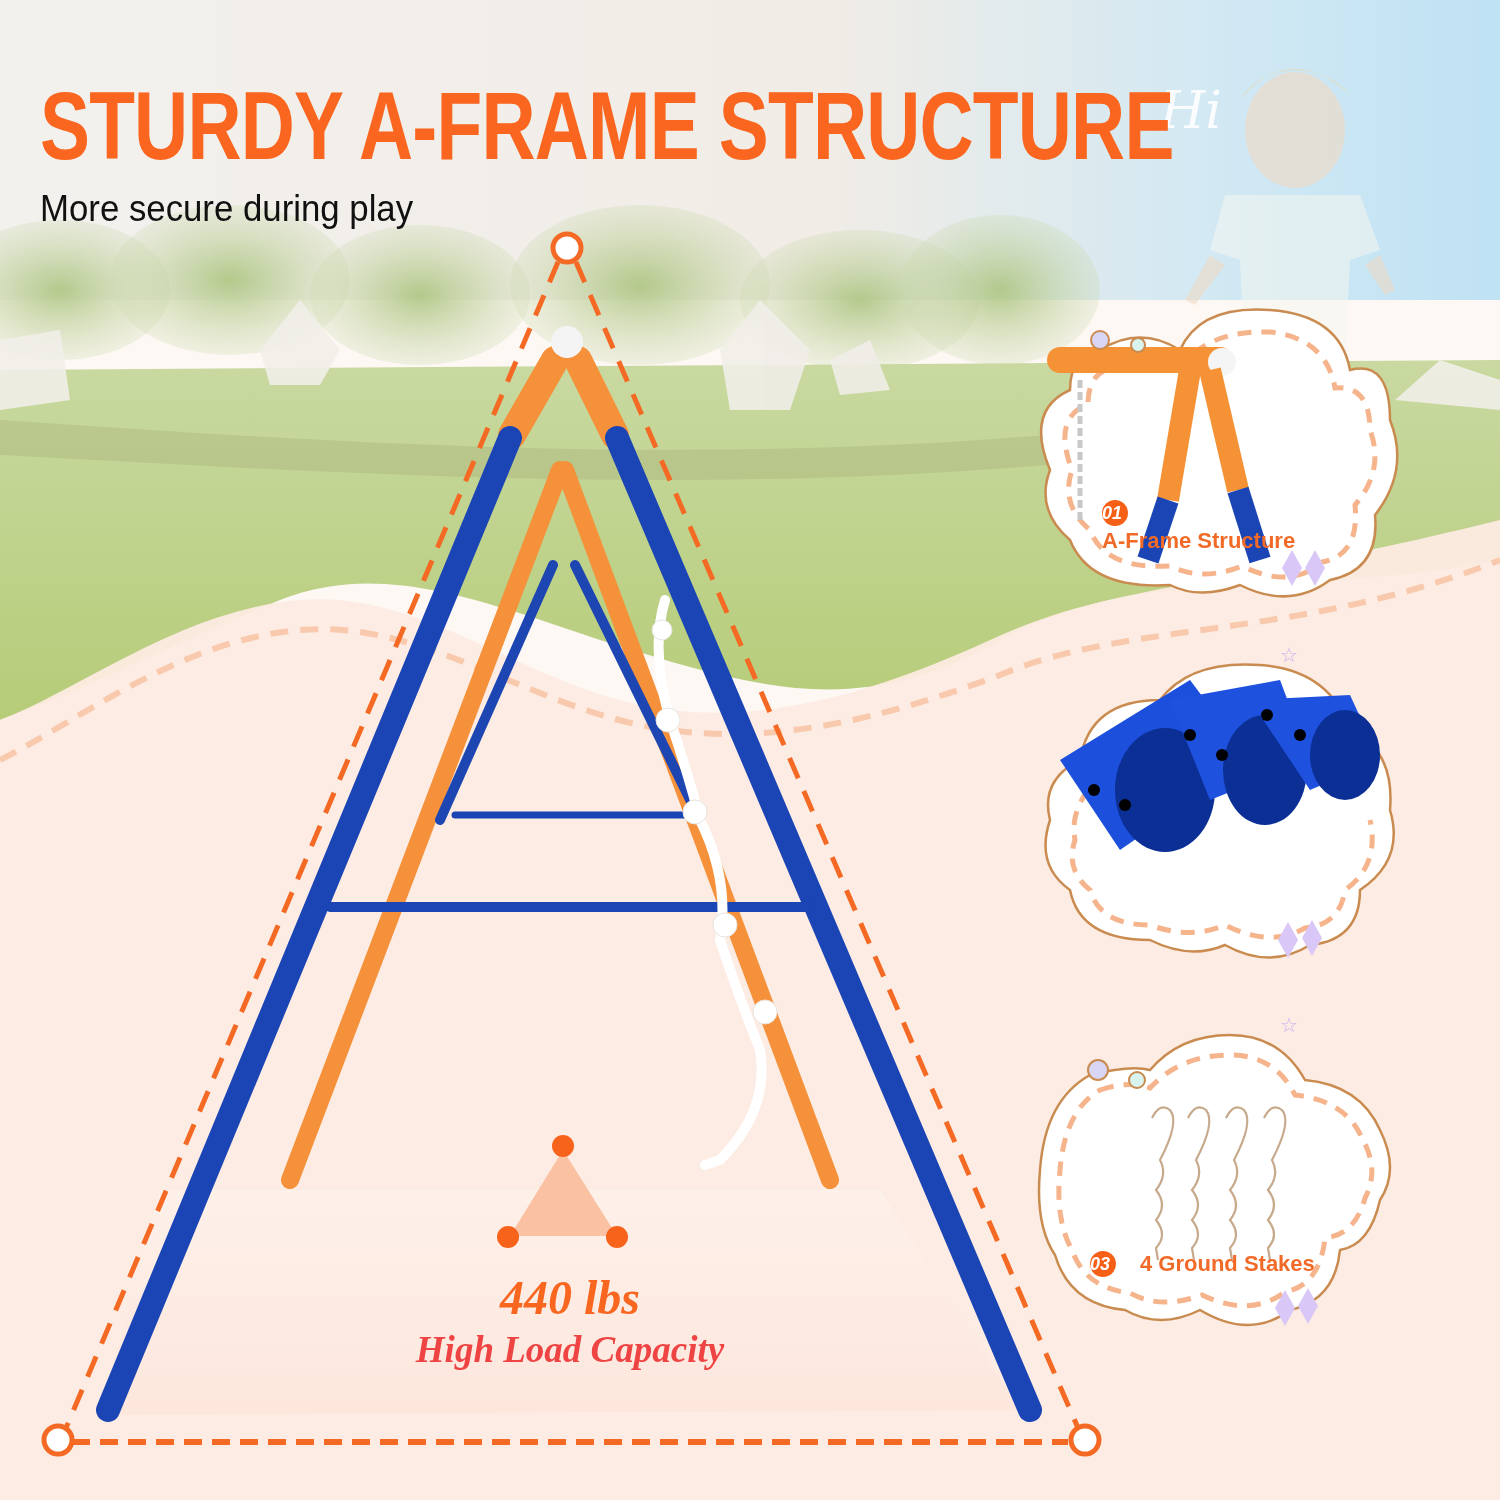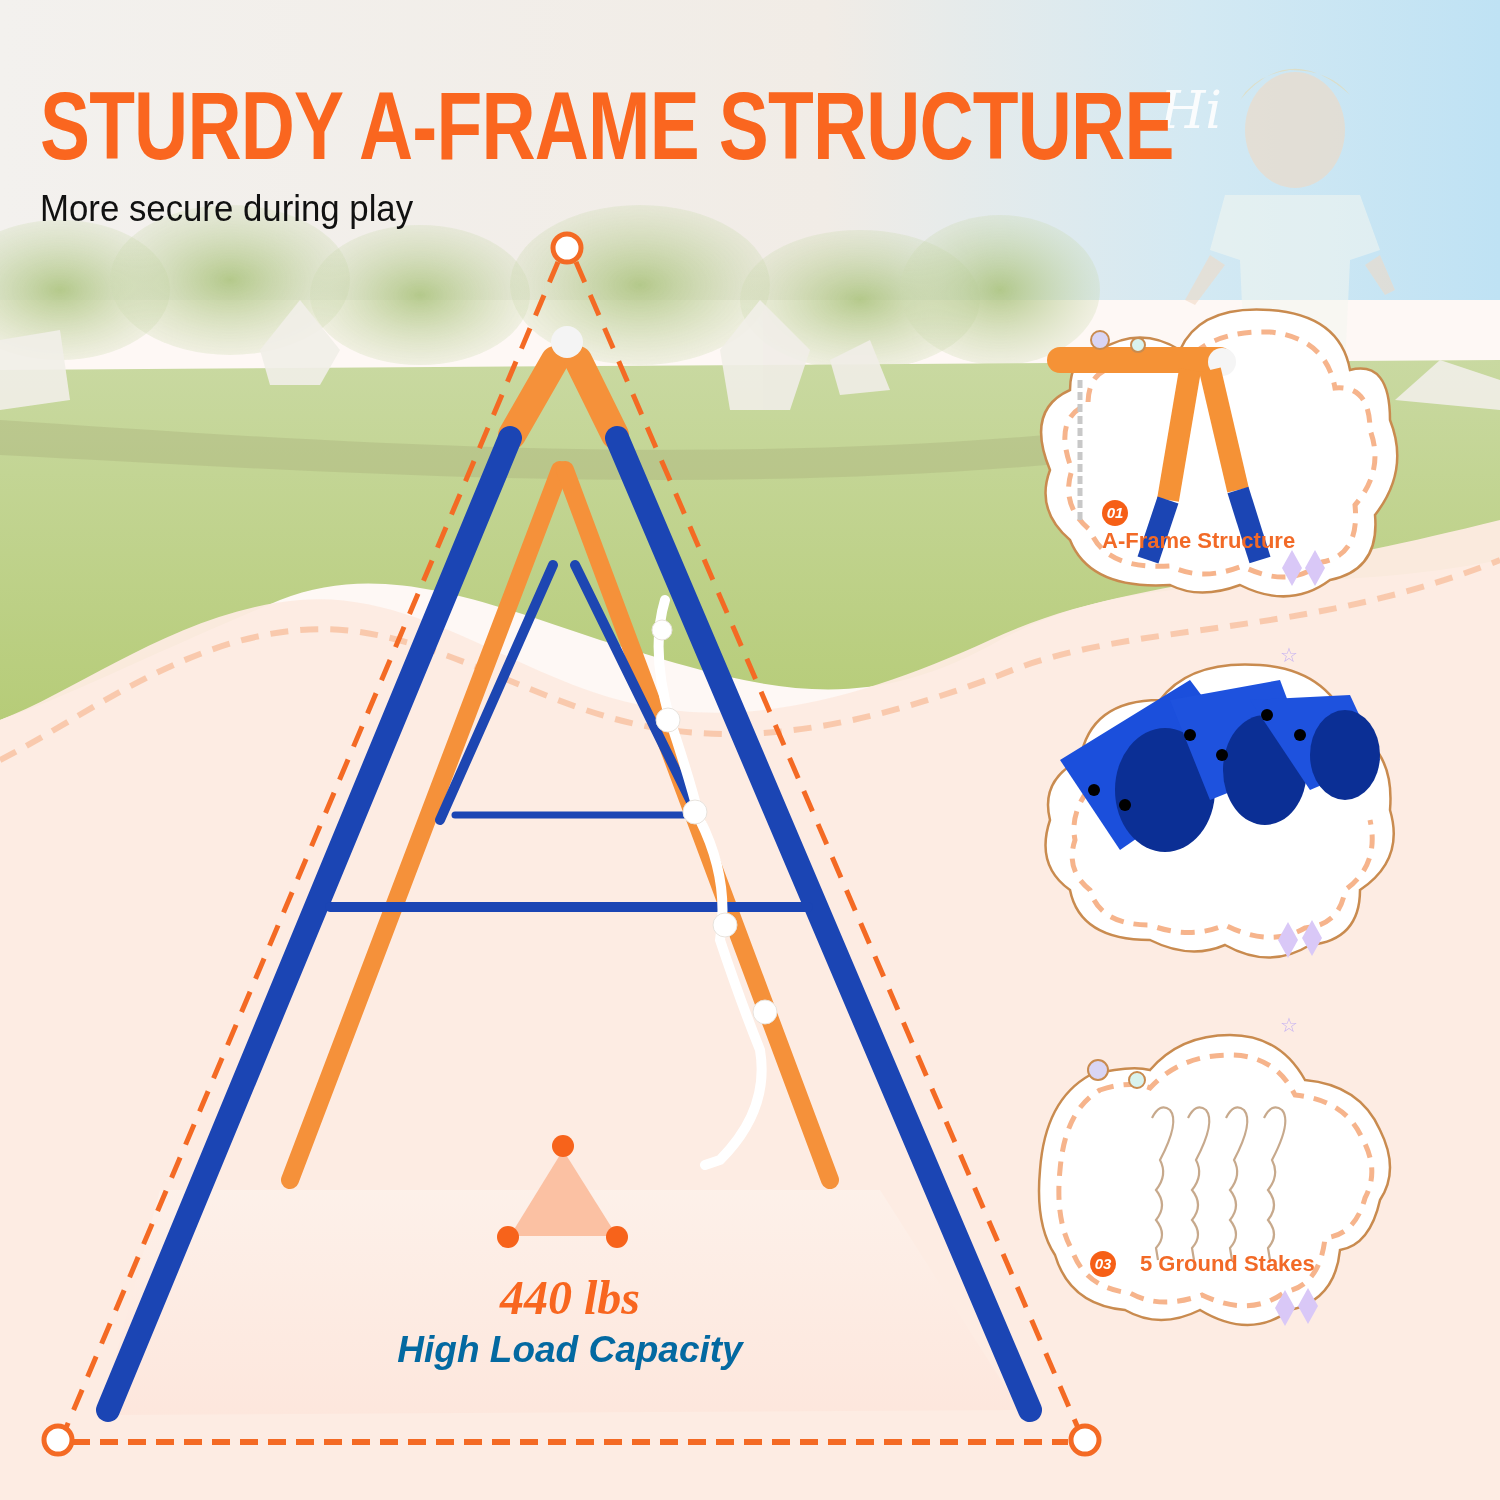--- a/index.html
+++ b/index.html
@@ -9,26 +9,26 @@
   .headline { position: absolute; left: 40px; top: 78px; margin: 0;
     font-family: "Liberation Sans", sans-serif; font-weight: 700; font-size: 96px;
     line-height: 96px; color: #fa661f; letter-spacing: -1px;
     transform: scaleX(0.78); transform-origin: left top; white-space: nowrap; }
   .subhead { position: absolute; left: 40px; top: 188px; margin: 0;
     font-family: "Liberation Sans", sans-serif; font-size: 37px; color: #111;
     transform: scaleX(0.94); transform-origin: left top; white-space: nowrap; }
   .frame-svg { position: absolute; left: 0; top: 0; width: 1500px; height: 1500px; }
   .capacity { position: absolute; left: 340px; top: 1270px; width: 460px; text-align: center; }
   .capacity .value { font-weight: 700; font-style: italic; font-size: 48px; color: #f8661f; line-height: 56px; font-family: Liberation Serif, serif; }
-  .capacity .label { font-weight: 700; font-style: italic; font-size: 37px; color: #0369a1; line-height: 48px; }
+  .capacity .label { font-weight: 700; font-style: italic; font-size: 37px; color: #ef4444; line-height: 48px; font-family: Liberation Serif, serif; }
   .feature { position: absolute; }
   .feature .caption { position: absolute; font-weight: 700; color: #f26a27; font-size: 22px;
     line-height: 26px; white-space: nowrap; display: flex; align-items: flex-start; gap: 6px; }
   .badge { display: inline-block; width: 26px; height: 26px; border-radius: 50%; background: #f65f16;
-    color: #fff; font-size: 15px; font-style: italic; font-weight: 700; line-height: 26px; text-align: center; flex: 0 0 26px; }
+    color: #fff; font-size: 18px; font-style: italic; font-weight: 700; line-height: 26px; flex: 0 0 26px; }
 </style>
 </head>
 <body>
 
 <svg class="bg-photo" viewBox="0 0 1500 1500">
   <defs>
     <linearGradient id="sky" x1="0" y1="0" x2="1" y2="0">
       <stop offset="0" stop-color="#f3f1ee"></stop>
       <stop offset="0.55" stop-color="#f1ece6"></stop>
       <stop offset="0.8" stop-color="#d3e9f3"></stop>
@@ -195,15 +195,15 @@
       <path d="M234 108 Q242 92 252 100 Q262 112 242 150 Q250 165 238 180 Q250 195 238 210 Q250 225 238 238 L240 250"></path>
     </g>
     <circle cx="68" cy="60" r="10" fill="#d9d5f4" stroke="#c98b4f" stroke-width="2"></circle>
     <circle cx="107" cy="70" r="8" fill="#d9f3ee" stroke="#c98b4f" stroke-width="2"></circle>
     <path d="M245 298 L255 280 L265 298 L255 316 Z" fill="#d9c8f7"></path>
     <path d="M268 296 L278 278 L288 296 L278 314 Z" fill="#d9c8f7"></path>
     <text x="250" y="22" font-size="20" fill="#c6b2f2">☆</text>
   </svg>
   <div class="caption" style="left:60px;top:241px;gap:24px;">
     <span class="badge">03</span>
-    <span>5 Ground Stakes</span>
+    <span>4 Ground Stakes</span>
   </div>
 </div>
 
 </body></html>

